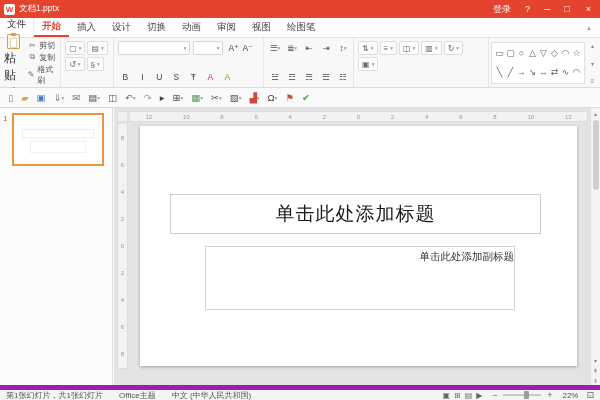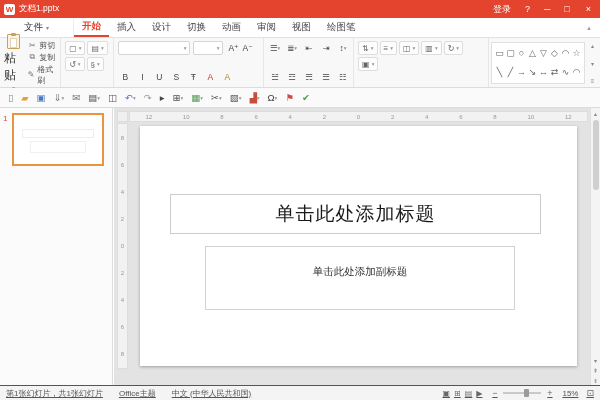--- a/index.html
+++ b/index.html
@@ -10,21 +10,21 @@
   
   .titlebar { position:absolute; top:0; left:0; right:0; height:18px; background:#e4432e; color:#fff; display:flex; align-items:center; }
   .logo { width:11px; height:11px; margin:0 4px 0 4px; background:#fff; color:#e4432e; border-radius:2px; font-size:8px; font-weight:bold; display:flex; align-items:center; justify-content:center; }
   .doc-title { font-size:8.5px; }
   .tb-spacer { flex:1; }
   .tb-btn { height:18px; padding:0 7px; display:flex; align-items:center; justify-content:center; font-size:9px; cursor:default; }
   .tb-btn.close { padding:0 9px; }
 
   
   .menubar { position:absolute; top:18px; left:0; right:0; height:20px; background:#fff; border-bottom:1px solid #e2e2e2; display:flex; align-items:stretch; font-size:9.5px; }
-  .file-btn { padding:0 24px; display:flex; align-items:center; gap:3px; border-right:1px solid #ececec; }
+  .file-btn { padding:0 7px; display:flex; align-items:center; gap:3px; border-right:1px solid #ececec;flex-direction:column; }
   .file-caret { font-size:6px; color:#888; }
   .tab { padding:0 8px; display:flex; align-items:center; color:#444; }
   .tab.active { color:#e4432e; font-weight:bold; border-bottom:2px solid #e4432e;text-align:right; }
   .collapse-btn { margin-left:auto; padding:0 8px; display:flex; align-items:center; font-size:6px; color:#999; }
 
   
   .ribbon { position:absolute; top:38px; left:0; right:0; height:50px; background:#f8f8f8; border-bottom:1px solid #dcdcdc; display:flex; }
   .rgroup { border-right:1px solid #e6e6e6; padding:3px 4px; display:flex; flex-direction:column; justify-content:space-between; }
   .g-clip { width:62px; flex-direction:row; align-items:center; gap:4px; }
   .paste-btn { display:flex; flex-direction:column; align-items:center; gap:1px; width:24px; }
@@ -69,30 +69,30 @@
 
   .canvas { position:absolute; left:114px; right:10px; top:0; bottom:0; background:#e3e3e3; }
   .corner { position:absolute; left:3px; top:3px; width:11px; height:11px; background:#f0f0f0; border:1px solid #ddd; }
   .hruler { position:absolute; left:15px; right:2px; top:3px; height:11px; background:#f2f2f2; border:1px solid #ddd; display:flex; align-items:center; justify-content:space-around; }
   .vruler { position:absolute; left:3px; top:15px; width:11px; bottom:16px; background:#f2f2f2; border:1px solid #ddd; display:flex; flex-direction:column; align-items:center; justify-content:space-around; }
   .rn { font-size:6px; color:#999; line-height:1; }
 
   .slide { position:absolute; left:26px; top:18px; width:437px; height:240px; background:#fff; box-shadow:0 1px 3px rgba(0,0,0,.3); }
   .title-box { position:absolute; left:30px; right:36px; top:68px; height:40px; border:1px solid #cccccc; display:flex; align-items:center; justify-content:center; }
   .title-text { font-size:19px; color:#1a1a1a; letter-spacing:1px; }
-  .subtitle-box { position:absolute; left:65px; right:62px; top:120px; height:64px; border:1px solid #d2d2d2; text-align:center; padding-top:18px; }
+  .subtitle-box { position:absolute; left:65px; right:62px; top:120px; height:64px; border:1px solid #d2d2d2; text-align:right; padding-top:3px; }
   .subtitle-text { font-size:10.5px; color:#333; }
 
   .vscroll { position:absolute; right:0; top:0; bottom:0; width:10px; background:#f4f4f4; border-left:1px solid #e0e0e0; display:flex; flex-direction:column; align-items:center; }
   .vs-btn { font-size:6px; color:#888; height:10px; display:flex; align-items:center; }
   .vs-thumb { width:6px; height:70px; background:#cfcfcf; border-radius:3px; margin:2px 0; }
   .vs-fill { flex:1; }
 
   
-  .statusbar { position:absolute; bottom:0; left:0; right:0; height:15px; background:#f4f4f4; border-top:1px solid #a21caf; display:flex; align-items:center; padding:0 6px; font-size:8px; color:#555;text-decoration:underline; }
+  .statusbar { position:absolute; bottom:0; left:0; right:0; height:15px; background:#f4f4f4; border-top:5px solid #a21caf; display:flex; align-items:center; padding:0 6px; font-size:8px; color:#555; }
   .st-item { margin-right:16px; white-space:nowrap; }
   .st-spacer { flex:1; }
   .viewbtns { display:flex; gap:4px; margin-right:8px; }
   .viewbtns span { font-size:8px; color:#666; }
   .zoom { display:flex; align-items:center; gap:4px; }
   .zbtn { font-size:9px; color:#666; width:9px; text-align:center; }
   .ztrack { width:38px; height:2px; background:#c9c9c9; position:relative; }
   .zhandle { position:absolute; top:-3px; left:55%; width:5px; height:8px; background:#9b9b9b; border-radius:1px; }
   .zlevel { min-width:20px; text-align:right; }
   .fit { font-size:9px; color:#666; margin-left:4px; }
@@ -461,16 +461,16 @@
       <span><i>⊞</i></span>
       <span><i>▤</i></span>
       <span><i>▶</i></span>
     </span>
   <span class="zoom">
     <span class="zbtn">−</span>
     <span class="ztrack">
         <span class="zhandle"></span>
       </span>
     <span class="zbtn">+</span>
-    <span class="zlevel">15%</span>
+    <span class="zlevel">22%</span>
     <span class="fit">⊡</span>
   </span>
 </div>
 
 </body></html>

